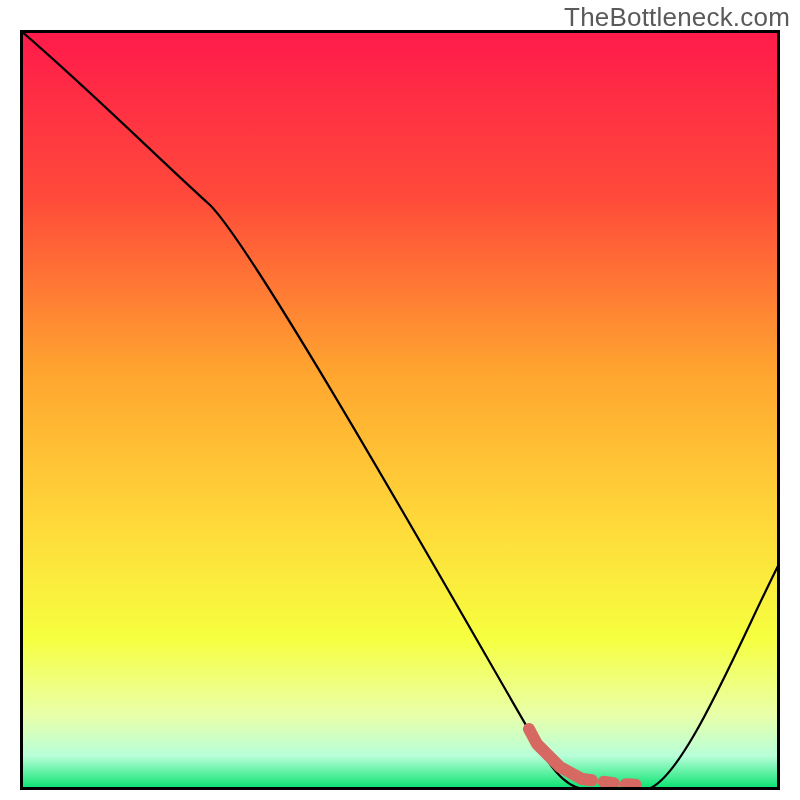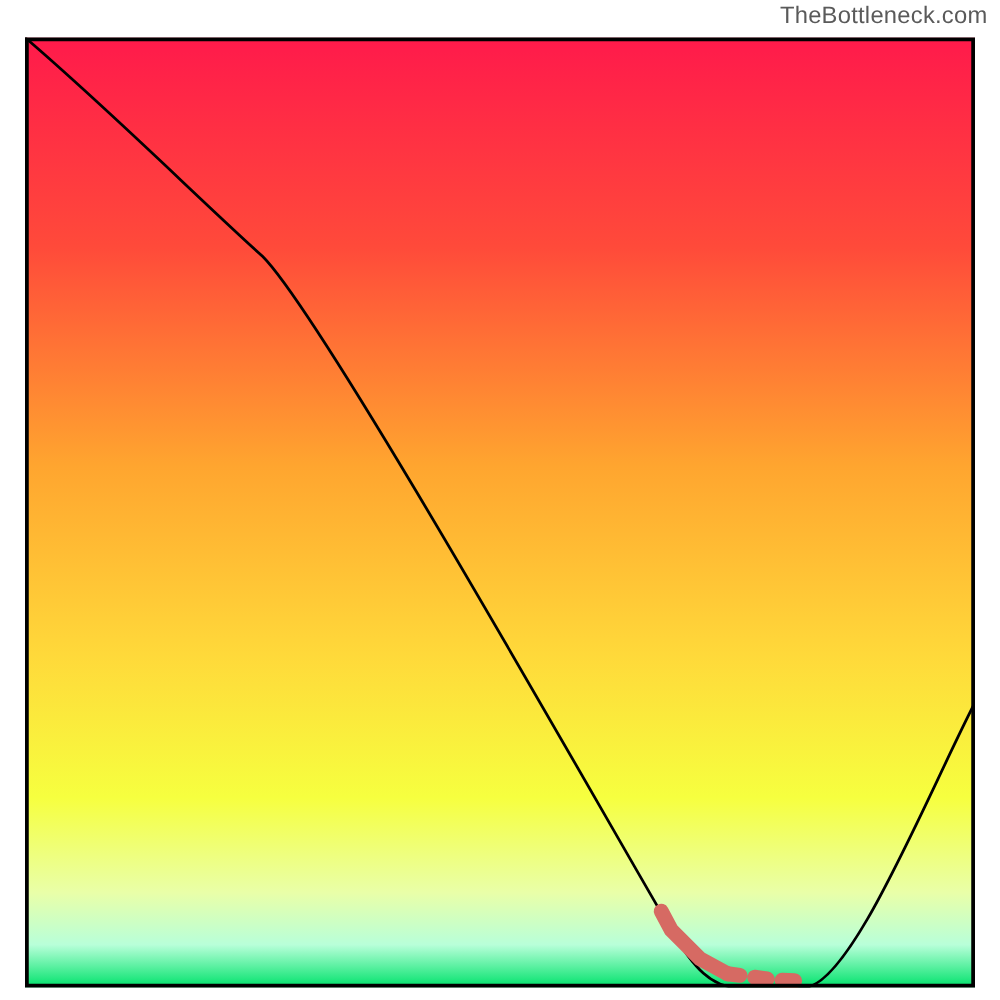--- a/index.html
+++ b/index.html
@@ -13,21 +13,21 @@
   .wrap {
     position: relative;
     width: 800px;
     height: 800px;
     box-sizing: border-box;
   }
   .watermark {
     position: absolute;
     top: 2px;
     right: 10px;
-    font-size: 19px;
+    font-size: 26px;
     font-weight: 500;
     color: #5a5a5a;
     letter-spacing: 0.2px;
   }
   .plot {
     position: absolute;
     left: 20px;
     top: 30px;
     width: 760px;
     height: 760px;

